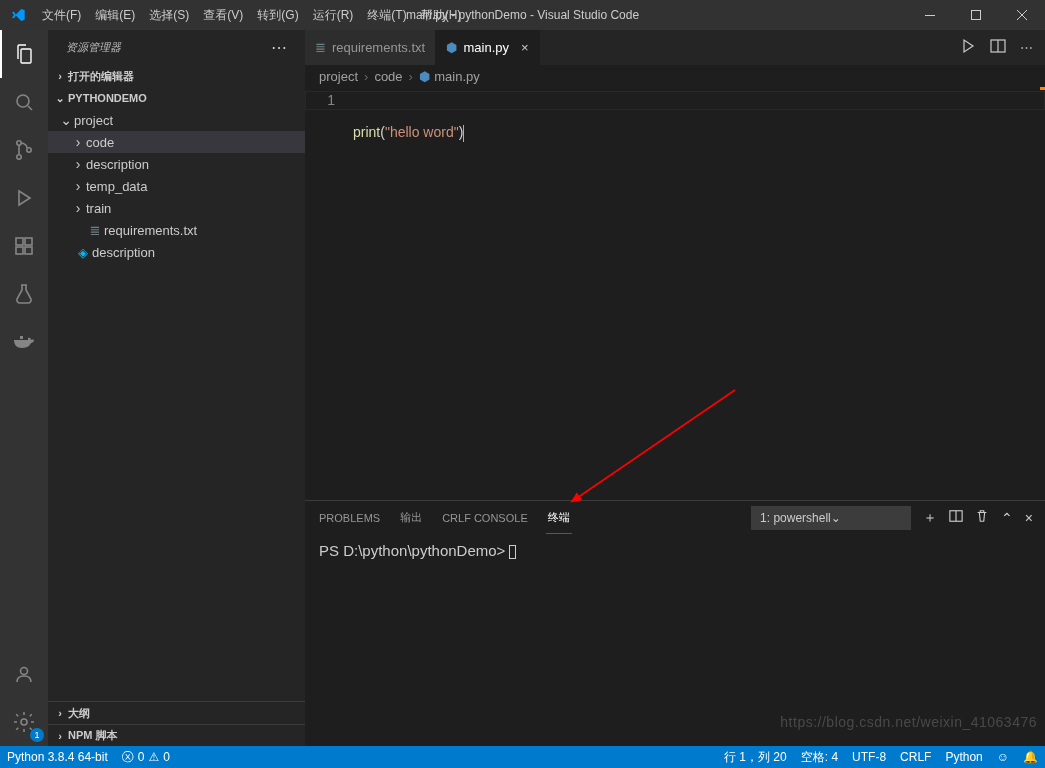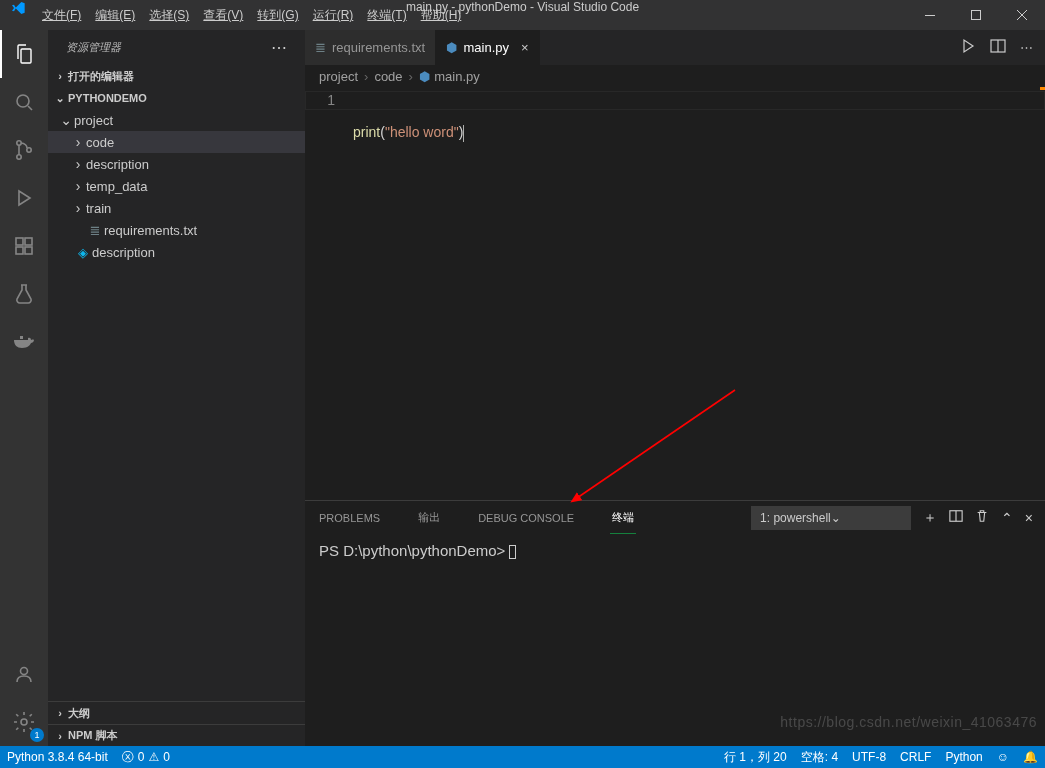--- a/index.html
+++ b/index.html
@@ -1,19 +1,19 @@
 <!DOCTYPE html>
 <html><head>
 <meta charset="utf-8">
 <style>
 * { margin: 0; padding: 0; box-sizing: border-box; font-family: "Segoe UI", "Microsoft YaHei", sans-serif; }
 body { width: 1045px; height: 768px; background: #1e1e1e; color: #cccccc; font-size: 13px; overflow: hidden; position: relative; }
 
 
-.titlebar { height: 30px; background: #323233; display: flex; align-items: flex-start; position: relative; text-decoration: underline; }
+.titlebar { height: 30px; background: #323233; display: flex; align-items: center; position: relative; }
 .app-icon { width: 35px; display: flex; justify-content: center; }
 .app-icon svg { width: 16px; height: 16px; }
 .menu { display: flex; }
 .menu-item { padding: 0 7px; height: 30px; line-height: 30px; color: #cccccc; font-size: 12px; cursor: pointer; }
 .window-title { position: absolute; left: 50%; transform: translateX(-50%); color: #cccccc; font-size: 12px; }
 .window-controls { margin-left: auto; display: flex; }
 .wc-btn { width: 46px; height: 30px; display: flex; align-items: center; justify-content: center; color: #cccccc; cursor: pointer; }
 
 
 .main { display: flex; height: 716px; }
@@ -69,21 +69,21 @@
 .line-highlight { position: absolute; left: 0; right: 0; top: 4px; height: 19px; border: 1px solid #282828; pointer-events: none; }
 .cursor-line { border-left: 1px solid #aeafad; display: inline-block; height: 17px; vertical-align: middle; }
 .minimap { position: absolute; right: 0; top: 0; width: 80px; height: 100%; }
 .minimap-red { position: absolute; top: 0; right: 0; width: 5px; height: 3px; background: #ff8800; }
 
 
 .arrow-annotation { position: absolute; pointer-events: none; z-index: 100; }
 
 
 .panel { height: 246px; background: #1e1e1e; border-top: 1px solid #3c3c3c; display: flex; flex-direction: column; }
-.panel-tabs { height: 33px; display: flex; align-items: center; padding: 0 12px; gap: 34px; }
+.panel-tabs { height: 33px; display: flex; align-items: center; padding: 0 12px; gap: 16px; }
 .panel-tab { font-size: 11px; color: #969696; cursor: pointer; padding: 0 2px; height: 33px; display: flex; align-items: center; }
 .panel-tab.active { color: #ffffff; border-bottom: 1px solid #15803d; }
 .panel-actions { margin-left: auto; display: flex; align-items: center; gap: 12px; color: #cccccc; }
 .terminal-selector { background: #3c3c3c; border: 1px solid #3c3c3c; color: #cccccc; font-size: 12px; height: 24px; width: 160px; padding: 0 8px; display: flex; align-items: center; cursor: pointer; }
 .panel-actions .pa-icon { cursor: pointer; font-size: 14px; }
 .terminal-body { flex: 1; padding: 8px 14px; font-family: Consolas, monospace; font-size: 15px; color: #cccccc; }
 .term-cursor { display:inline-block; width: 7px; height: 14px; border: 1px solid #cccccc; vertical-align: middle; margin-left: 4px;}
 
 
 .statusbar { height: 22px; background: #007acc; color: #ffffff; display: flex; align-items: center; font-size: 12px; }
@@ -321,21 +321,21 @@
             <path d="M0,0 L0,6 L7,3 z" fill="red"></path>
           </marker>
         </defs>
       <line x1="170" y1="10" x2="12" y2="118" stroke="red" stroke-width="1.6" marker-end="url(#ah)"></line>
     </svg>
 
     <div class="panel">
       <div class="panel-tabs">
         <div class="panel-tab">PROBLEMS</div>
         <div class="panel-tab">输出</div>
-        <div class="panel-tab">DEBUG CONSOLE</div>
+        <div class="panel-tab">CRLF CONSOLE</div>
         <div class="panel-tab active">终端</div>
         <div class="panel-actions">
           <div class="terminal-selector">
             <span>1: powershell</span>
             <span class="codicon">⌄</span>
           </div>
           <span class="pa-icon codicon">＋</span>
           <span class="pa-icon"><svg width="14" height="14" viewBox="0 0 16 16" fill="none" stroke="currentColor" stroke-width="1.3">
                 <rect x="1" y="2" width="14" height="12"></rect>
                 <path d="M8 2v12"></path>

